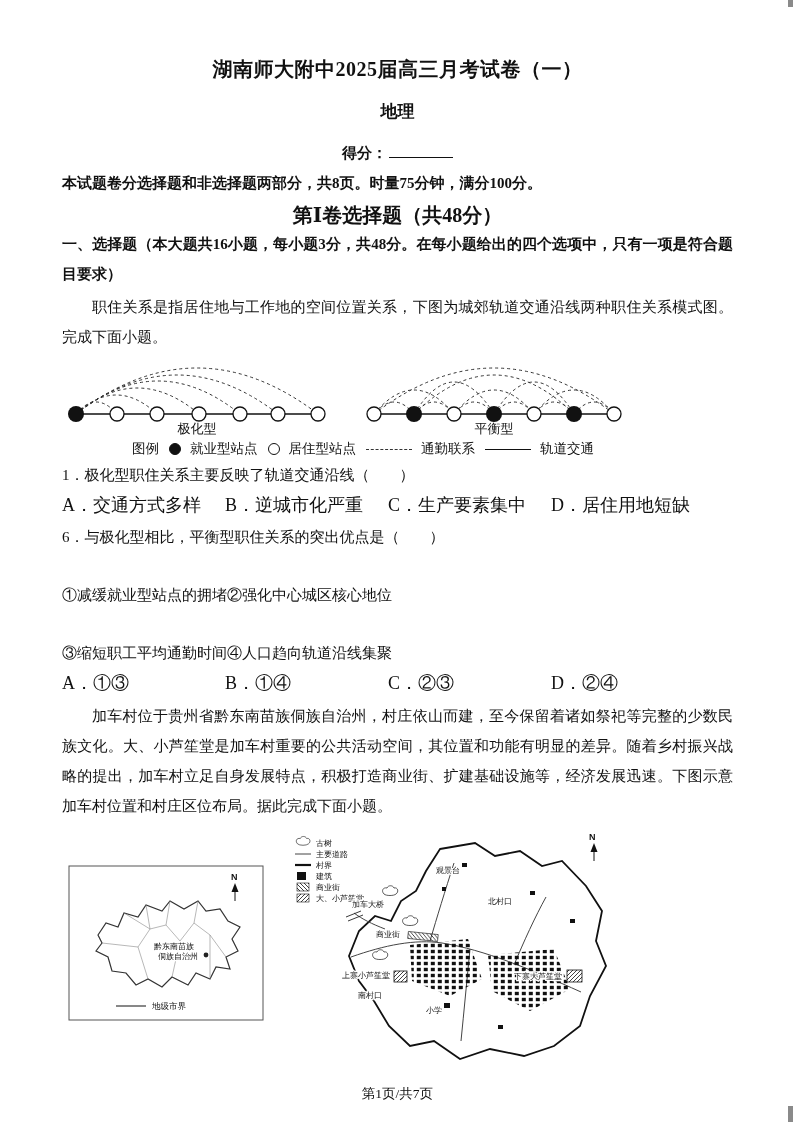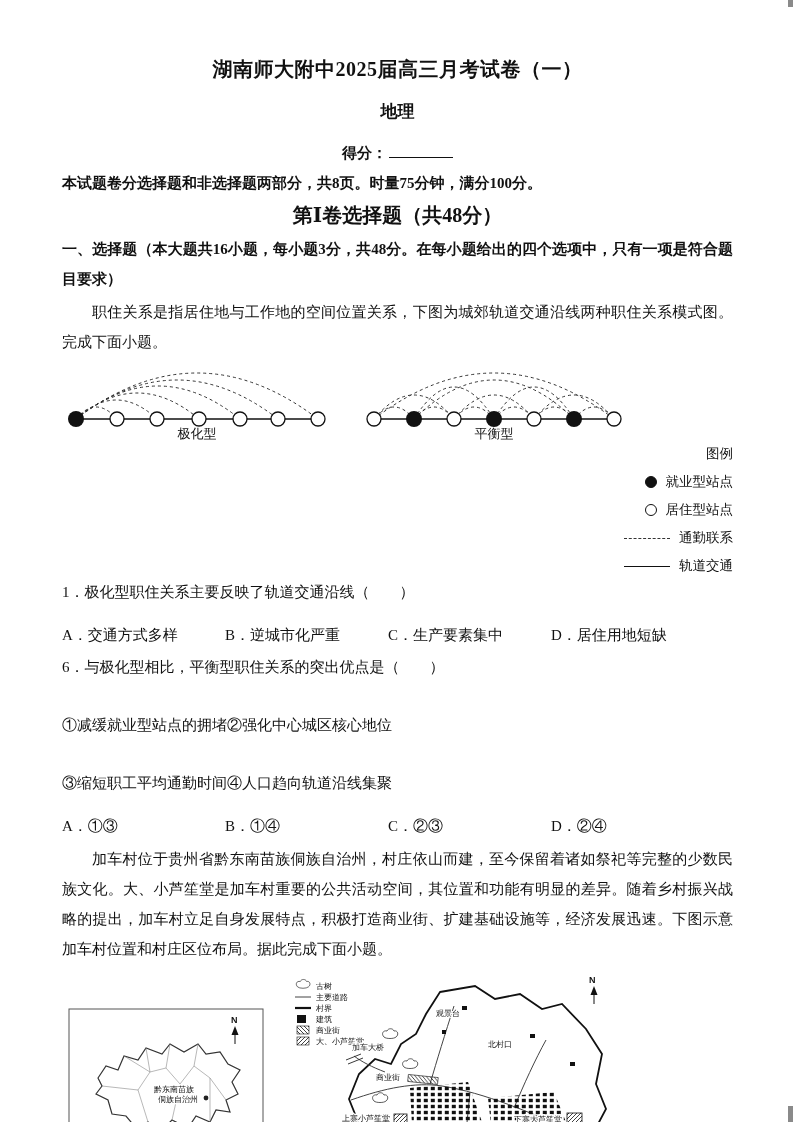--- a/index.html
+++ b/index.html
@@ -10,34 +10,34 @@
     position:relative; overflow:hidden;
   }
   .page { position:absolute; left:8px; top:0; width:793px; height:870px; padding:56px 68px 0 54px; }
 
   .title   { font-size:20px; font-weight:700; text-align:center; letter-spacing:.5px; }
   .subject { font-size:17px; font-weight:700; text-align:center; margin-top:17px; }
   .score   { font-size:15px; font-weight:700; text-align:center; margin-top:21px; }
   .score-blank { display:inline-block; width:64px; height:14px; border-bottom:1.2px solid #111; margin-left:2px; }
   .note      { font-size:15px; font-weight:700; margin-top:11px; }
   .sec-title { font-size:20px; font-weight:700; text-align:center; margin-top:9px; }
-  .sec-desc  { font-size:15px; font-weight:700; line-height:30px; margin-top:5px; text-align:justify; }
+  .sec-desc  { font-size:15px; font-weight:700; line-height:30px; text-align:justify; }
   .passage   { font-size:15px; line-height:30px; text-indent:2em; text-align:justify; margin-top:3px; }
 
   .diagrams { display:flex; gap:28px; margin-top:4px; align-items:flex-end; }
-  .legend-row { display:flex; align-items:flex-end; gap:10px; font-size:13.5px; margin-top:4px; margin-left:70px;flex-direction:column; }
+  .legend-row { display:flex; align-items:flex-start; gap:10px; font-size:13.5px; margin-top:4px; margin-left:70px; }
   .lg-item { display:flex; align-items:center; gap:9px; }
   .dot { width:12px; height:12px; border-radius:50%; border:1.4px solid #111; background:#fff; display:inline-block; }
   .dot.filled { background:#111; }
   .dash-sample  { width:46px; border-top:1.6px dashed #333; display:inline-block; }
   .solid-sample { width:46px; border-top:1.6px solid #111; display:inline-block; }
 
   .stem    { font-size:15px; line-height:30px; margin-top:2px; }
   .subline { font-size:15px; line-height:30px;margin-top:28px; }
-  .options { display:grid; grid-template-columns:163px 163px 163px 1fr; font-size:15px; line-height:30px;margin-top:13px; }
+  .options { display:grid; grid-template-columns:163px 163px 163px 1fr; font-size:18px; line-height:30px; }
 
   .maps { position:relative; height:240px; margin-top:8px; }
   .map-left  { position:absolute; left:6px;  top:36px; }
   .map-right { position:absolute; left:228px; top:0; }
 
   .footer { text-align:center; font-size:13.5px; margin-top:16px; }
 
   svg text { font-family:"Liberation Sans","DejaVu Sans",sans-serif; fill:#111; }
   svg text.halo { stroke:#fff; stroke-width:2.5px; paint-order:stroke; }
   .diag-label { font-family:"Liberation Serif","DejaVu Serif",serif; font-size:13px; }

